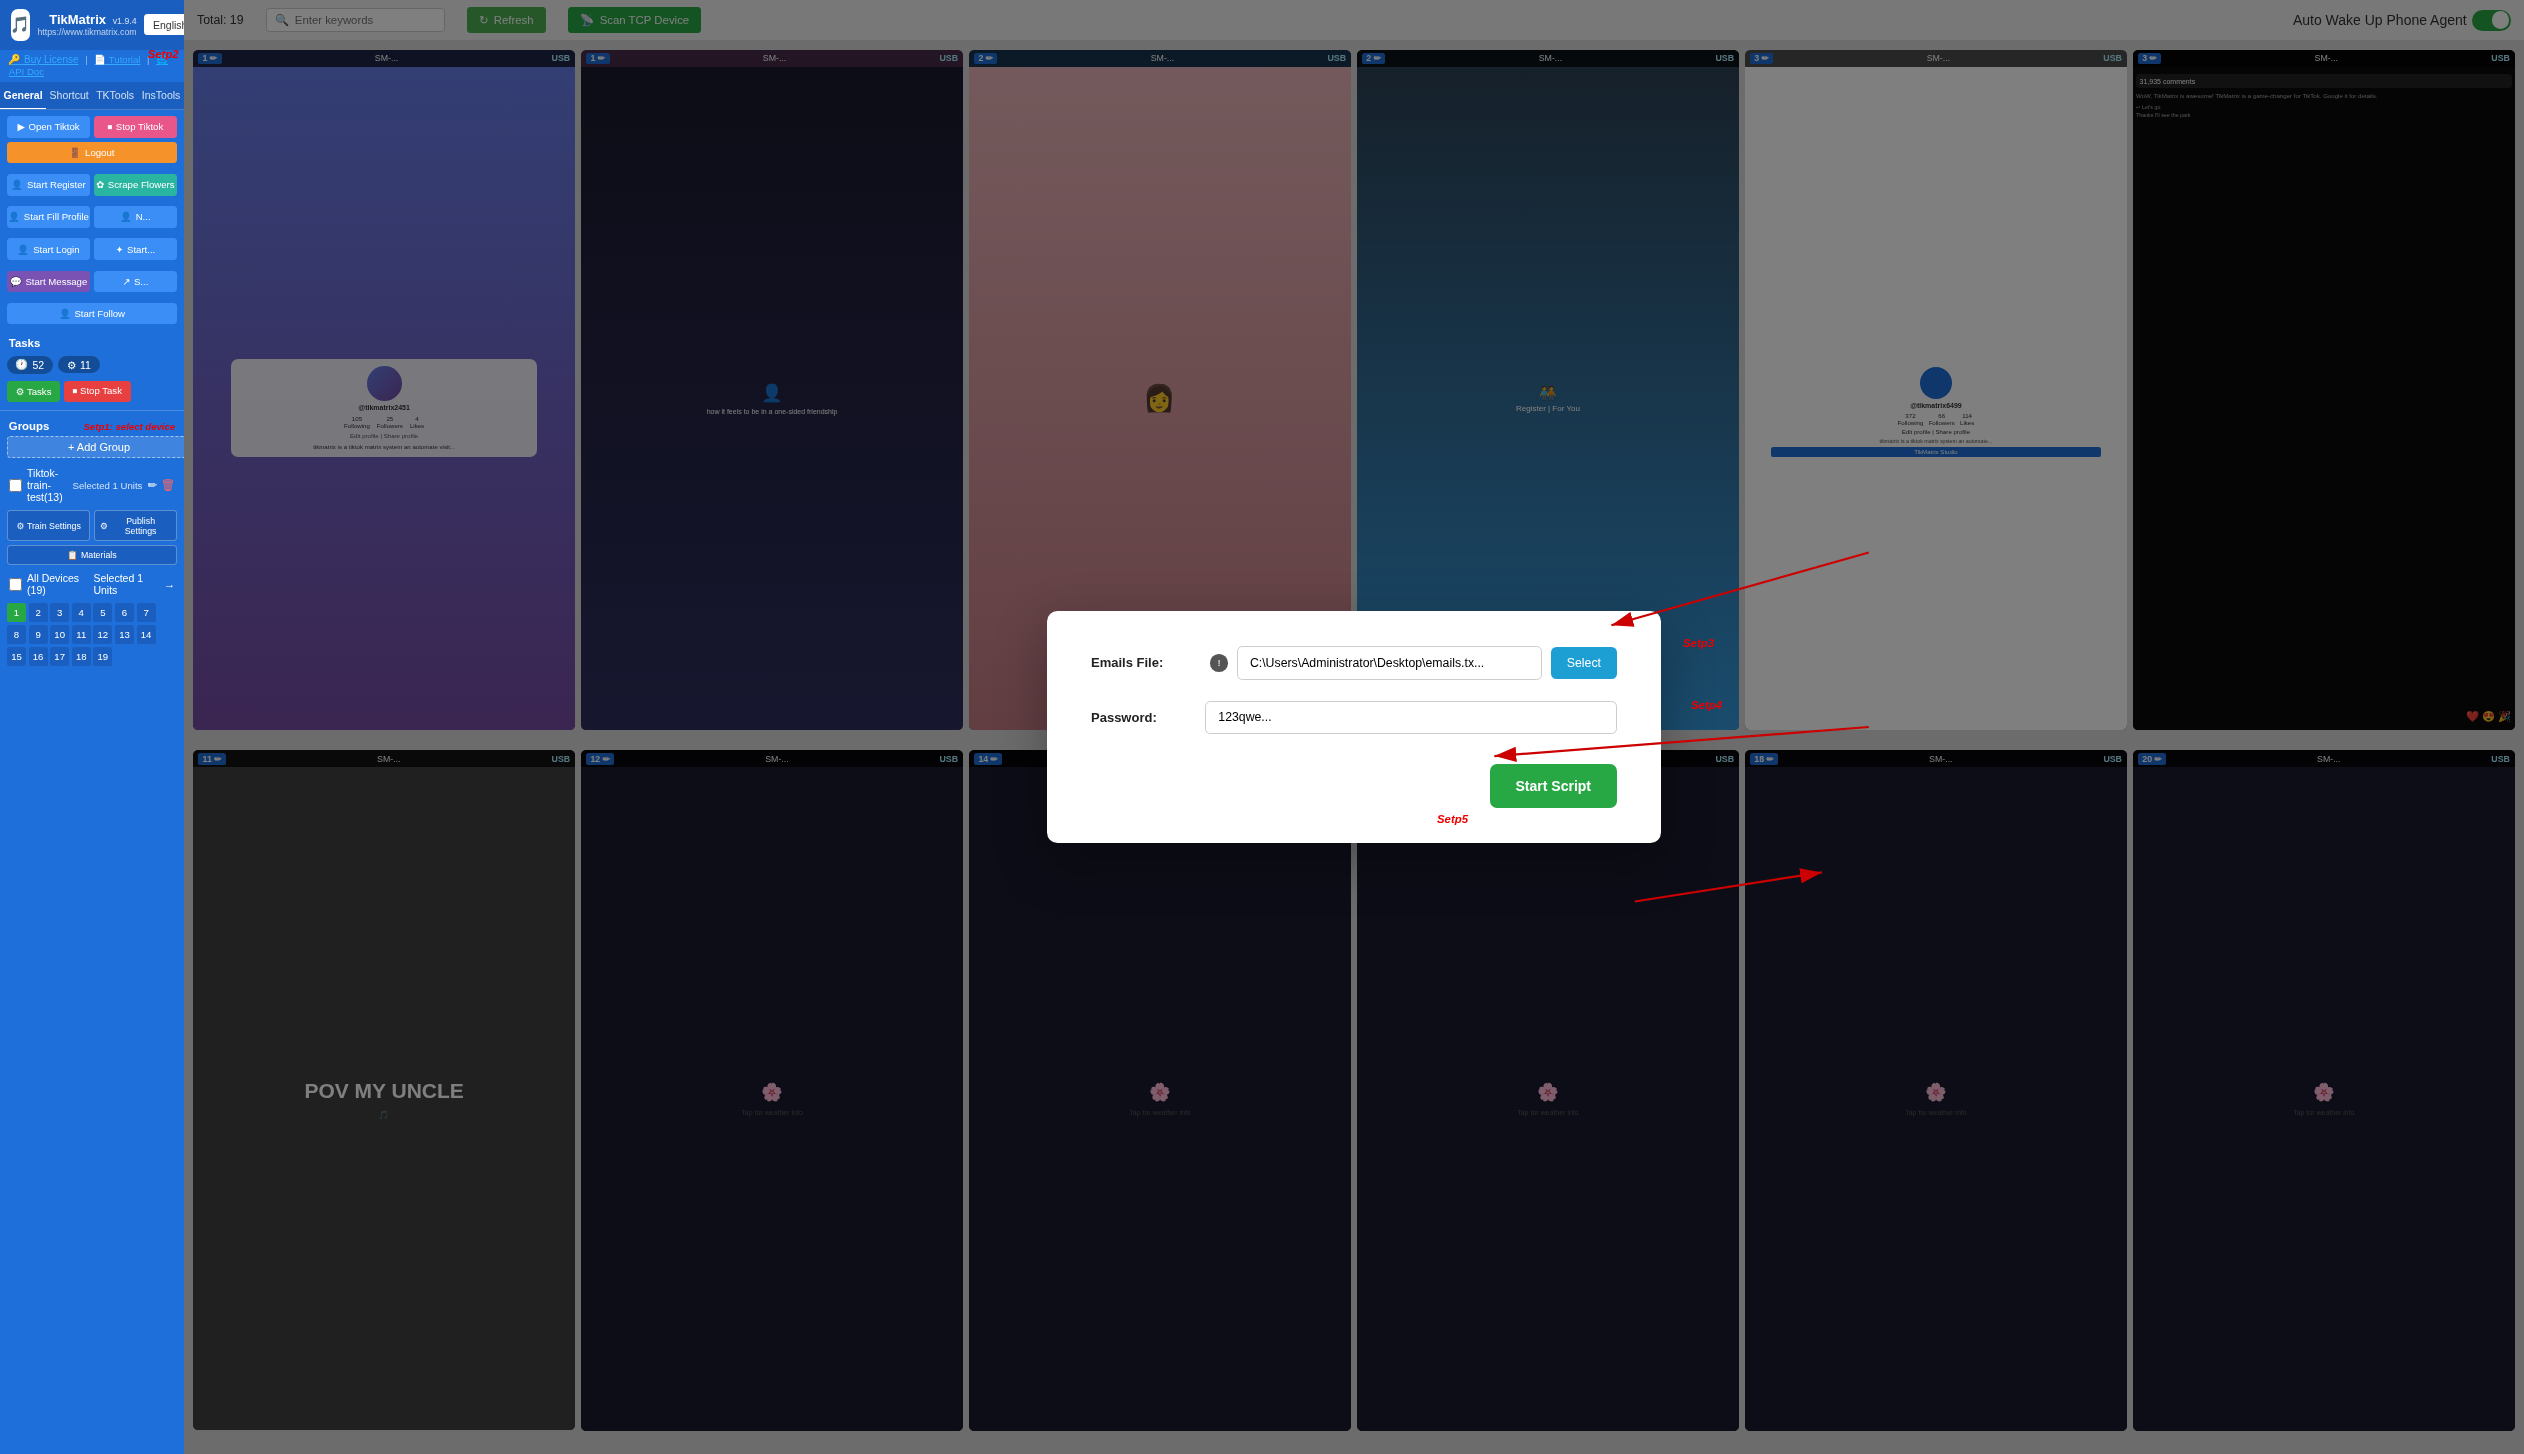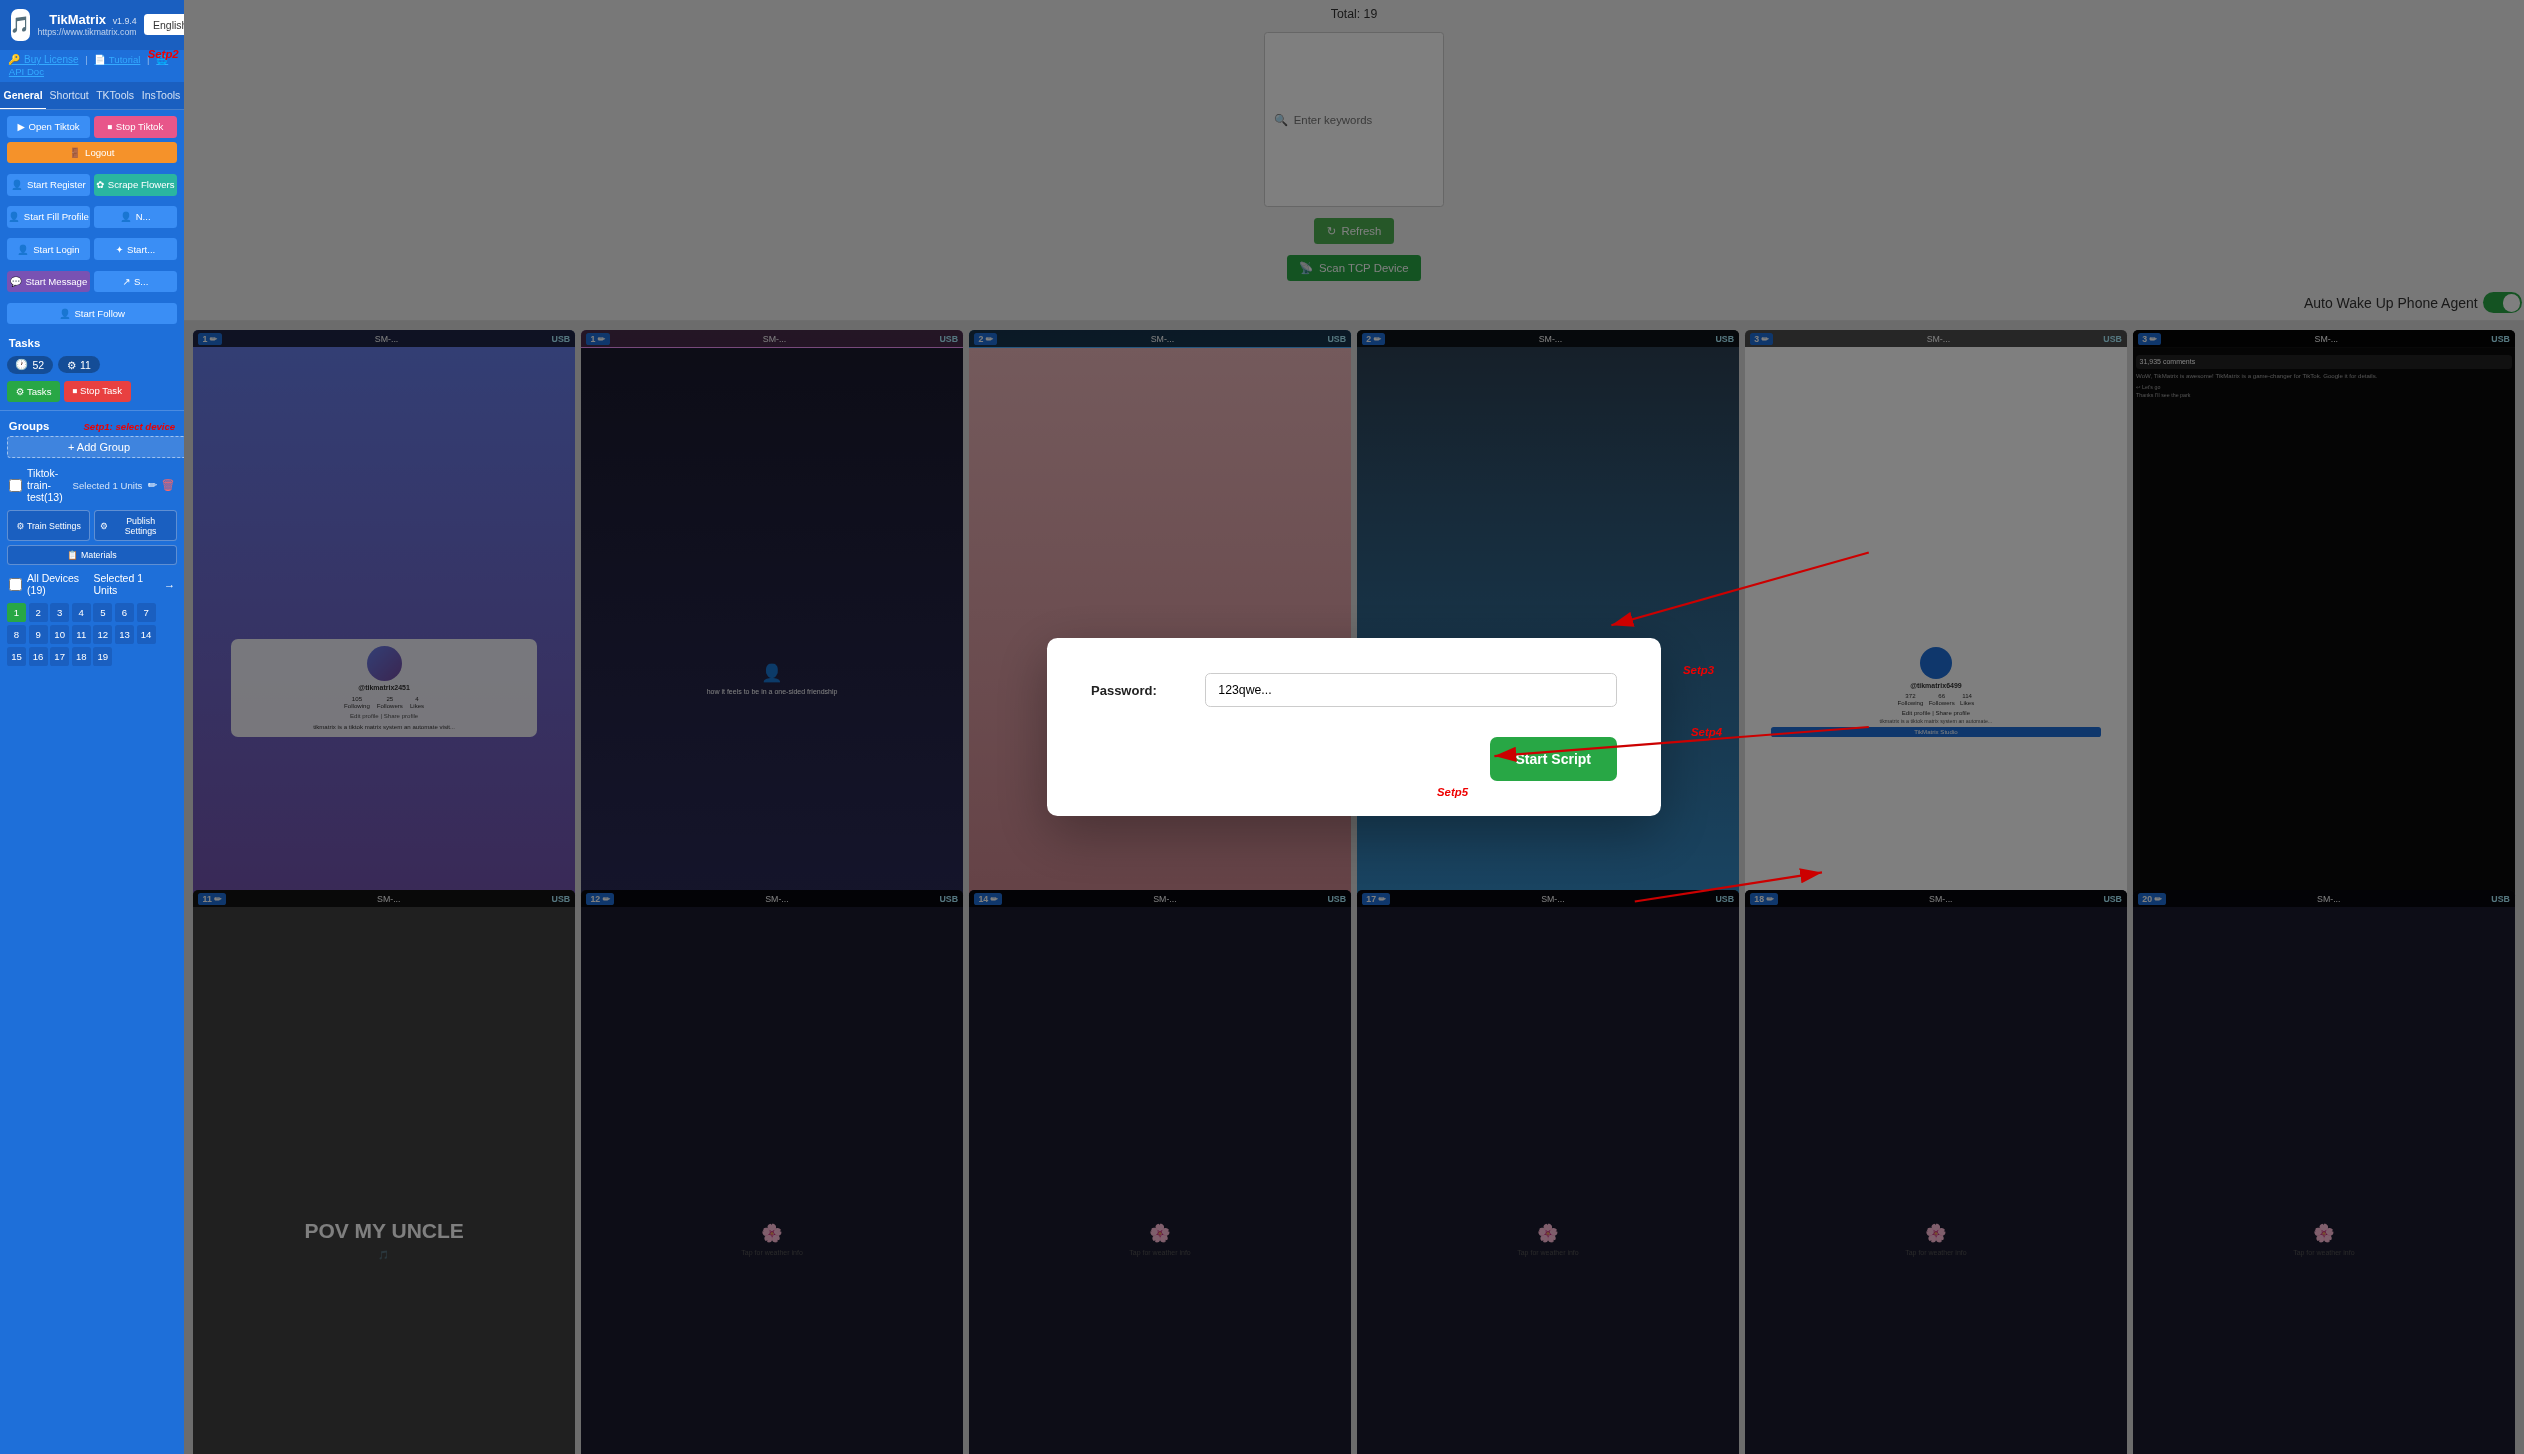--- a/index.html
+++ b/index.html
@@ -111,21 +111,21 @@
       display: flex; align-items: center; justify-content: center;
     }
     .dev-num.active { background: #28a745; }
 
     
     #main {
       flex: 1; display: flex; flex-direction: column; overflow: hidden; position: relative;
     }
     #topbar {
       background: #f0f0f0; border-bottom: 0.9px solid #ddd;
-      padding: 7px 2px; display: flex; align-items: center; gap: 11px; flex-direction: column;
+      padding: 7px 13px; display: flex; align-items: center; gap: 22px;
     }
     .total-label { font-size: 12.3px; font-weight: 500; color: #333; }
     .search-box {
       display: flex; align-items: center; gap: 5.3px;
       background: white; border: 0.9px solid #ccc; border-radius: 3.5px;
       padding: 4.4px 8.8px; flex: 0 0 175px;
     }
     .search-box input { border: none; outline: none; font-size: 11.4px; background: transparent; width: 140px; }
     .btn-refresh {
       background: #4caf50; color: white; border: none; border-radius: 3.5px;
@@ -644,20 +644,28 @@
       </div>
     </div>
 
   </div>
 
   <div id="modal-overlay">
     <div id="modal">
 
       <span class="setp-annotation" style="right: -53px; top: 26px;">Setp3</span>
 
+      <div class="modal-field">
+        <span class="modal-label">Emails File:</span>
+        <div class="modal-input-wrap">
+          <div class="info-icon">!</div>
+          <input class="modal-input" type="text" value="C:\Users\Administrator\Desktop\emails.tx..." style="">
+          <button class="btn-select">Select</button>
+        </div>
+      </div>
 
       <span class="setp-annotation" style="right: -61px; top: 88px;">Setp4</span>
 
       <div class="modal-field">
         <span class="modal-label">Password:</span>
         <div class="modal-input-wrap">
           <input class="modal-input" type="text" value="123qwe..." style="">
         </div>
       </div>
 

